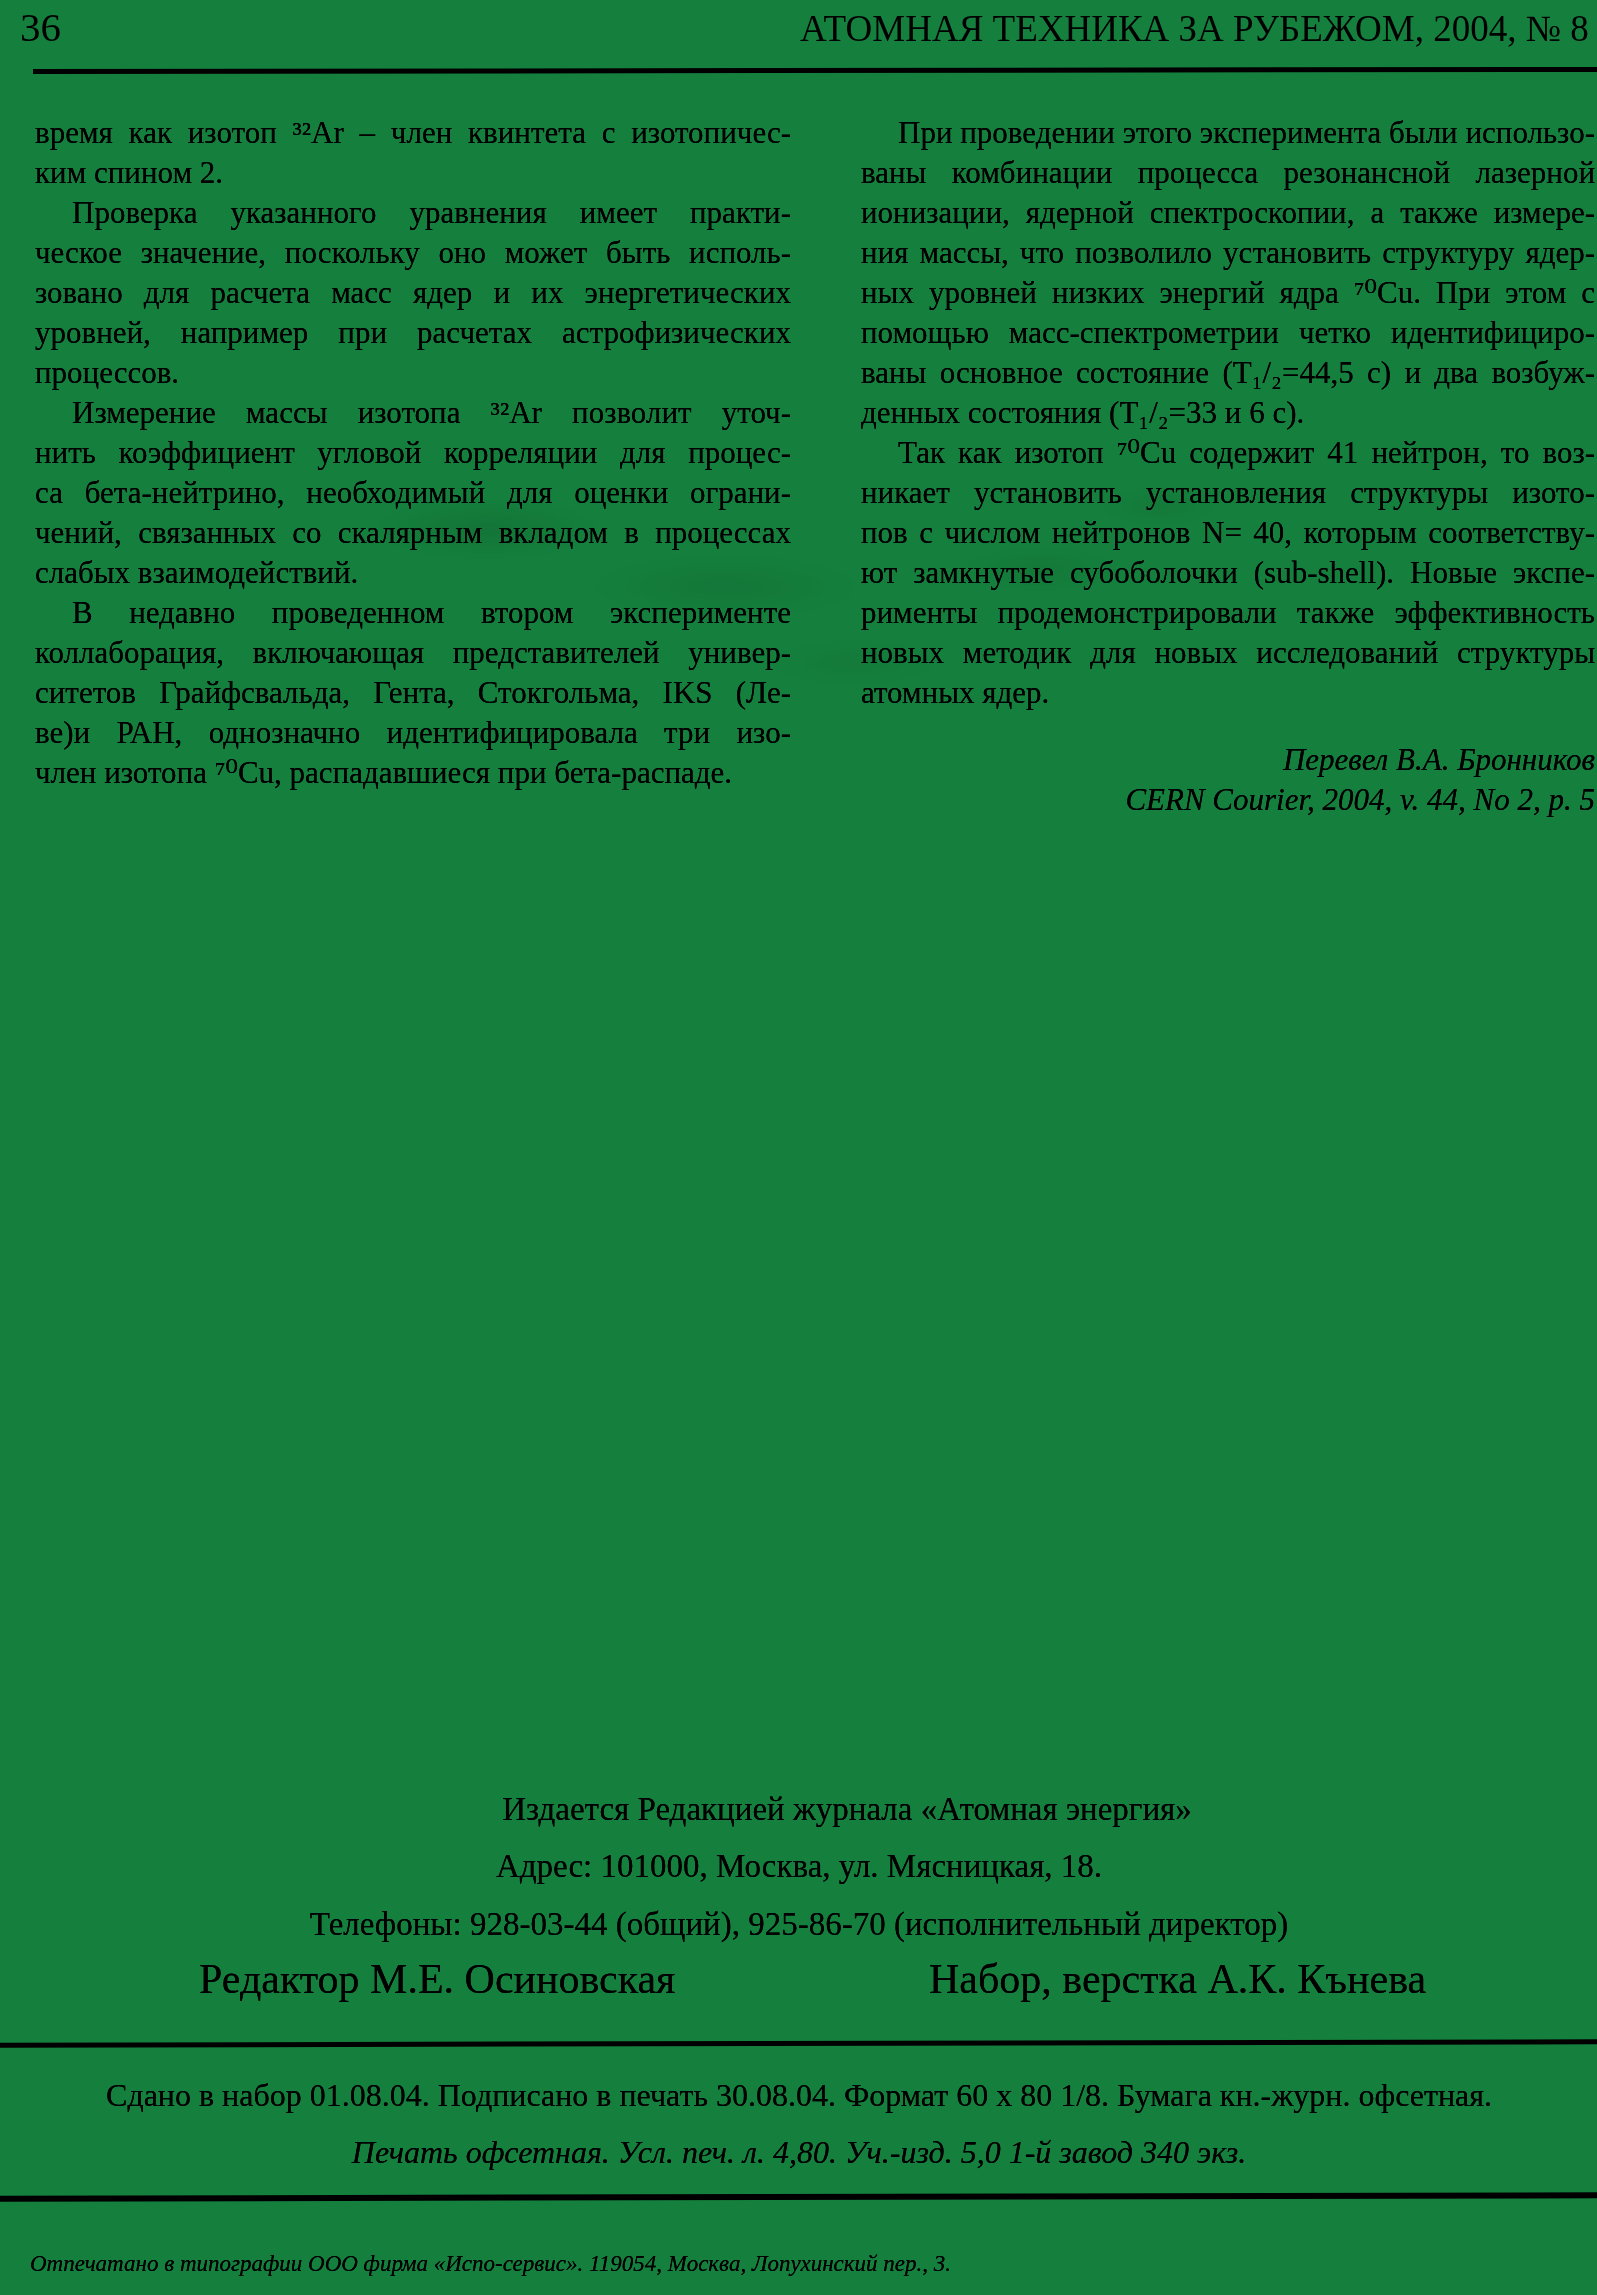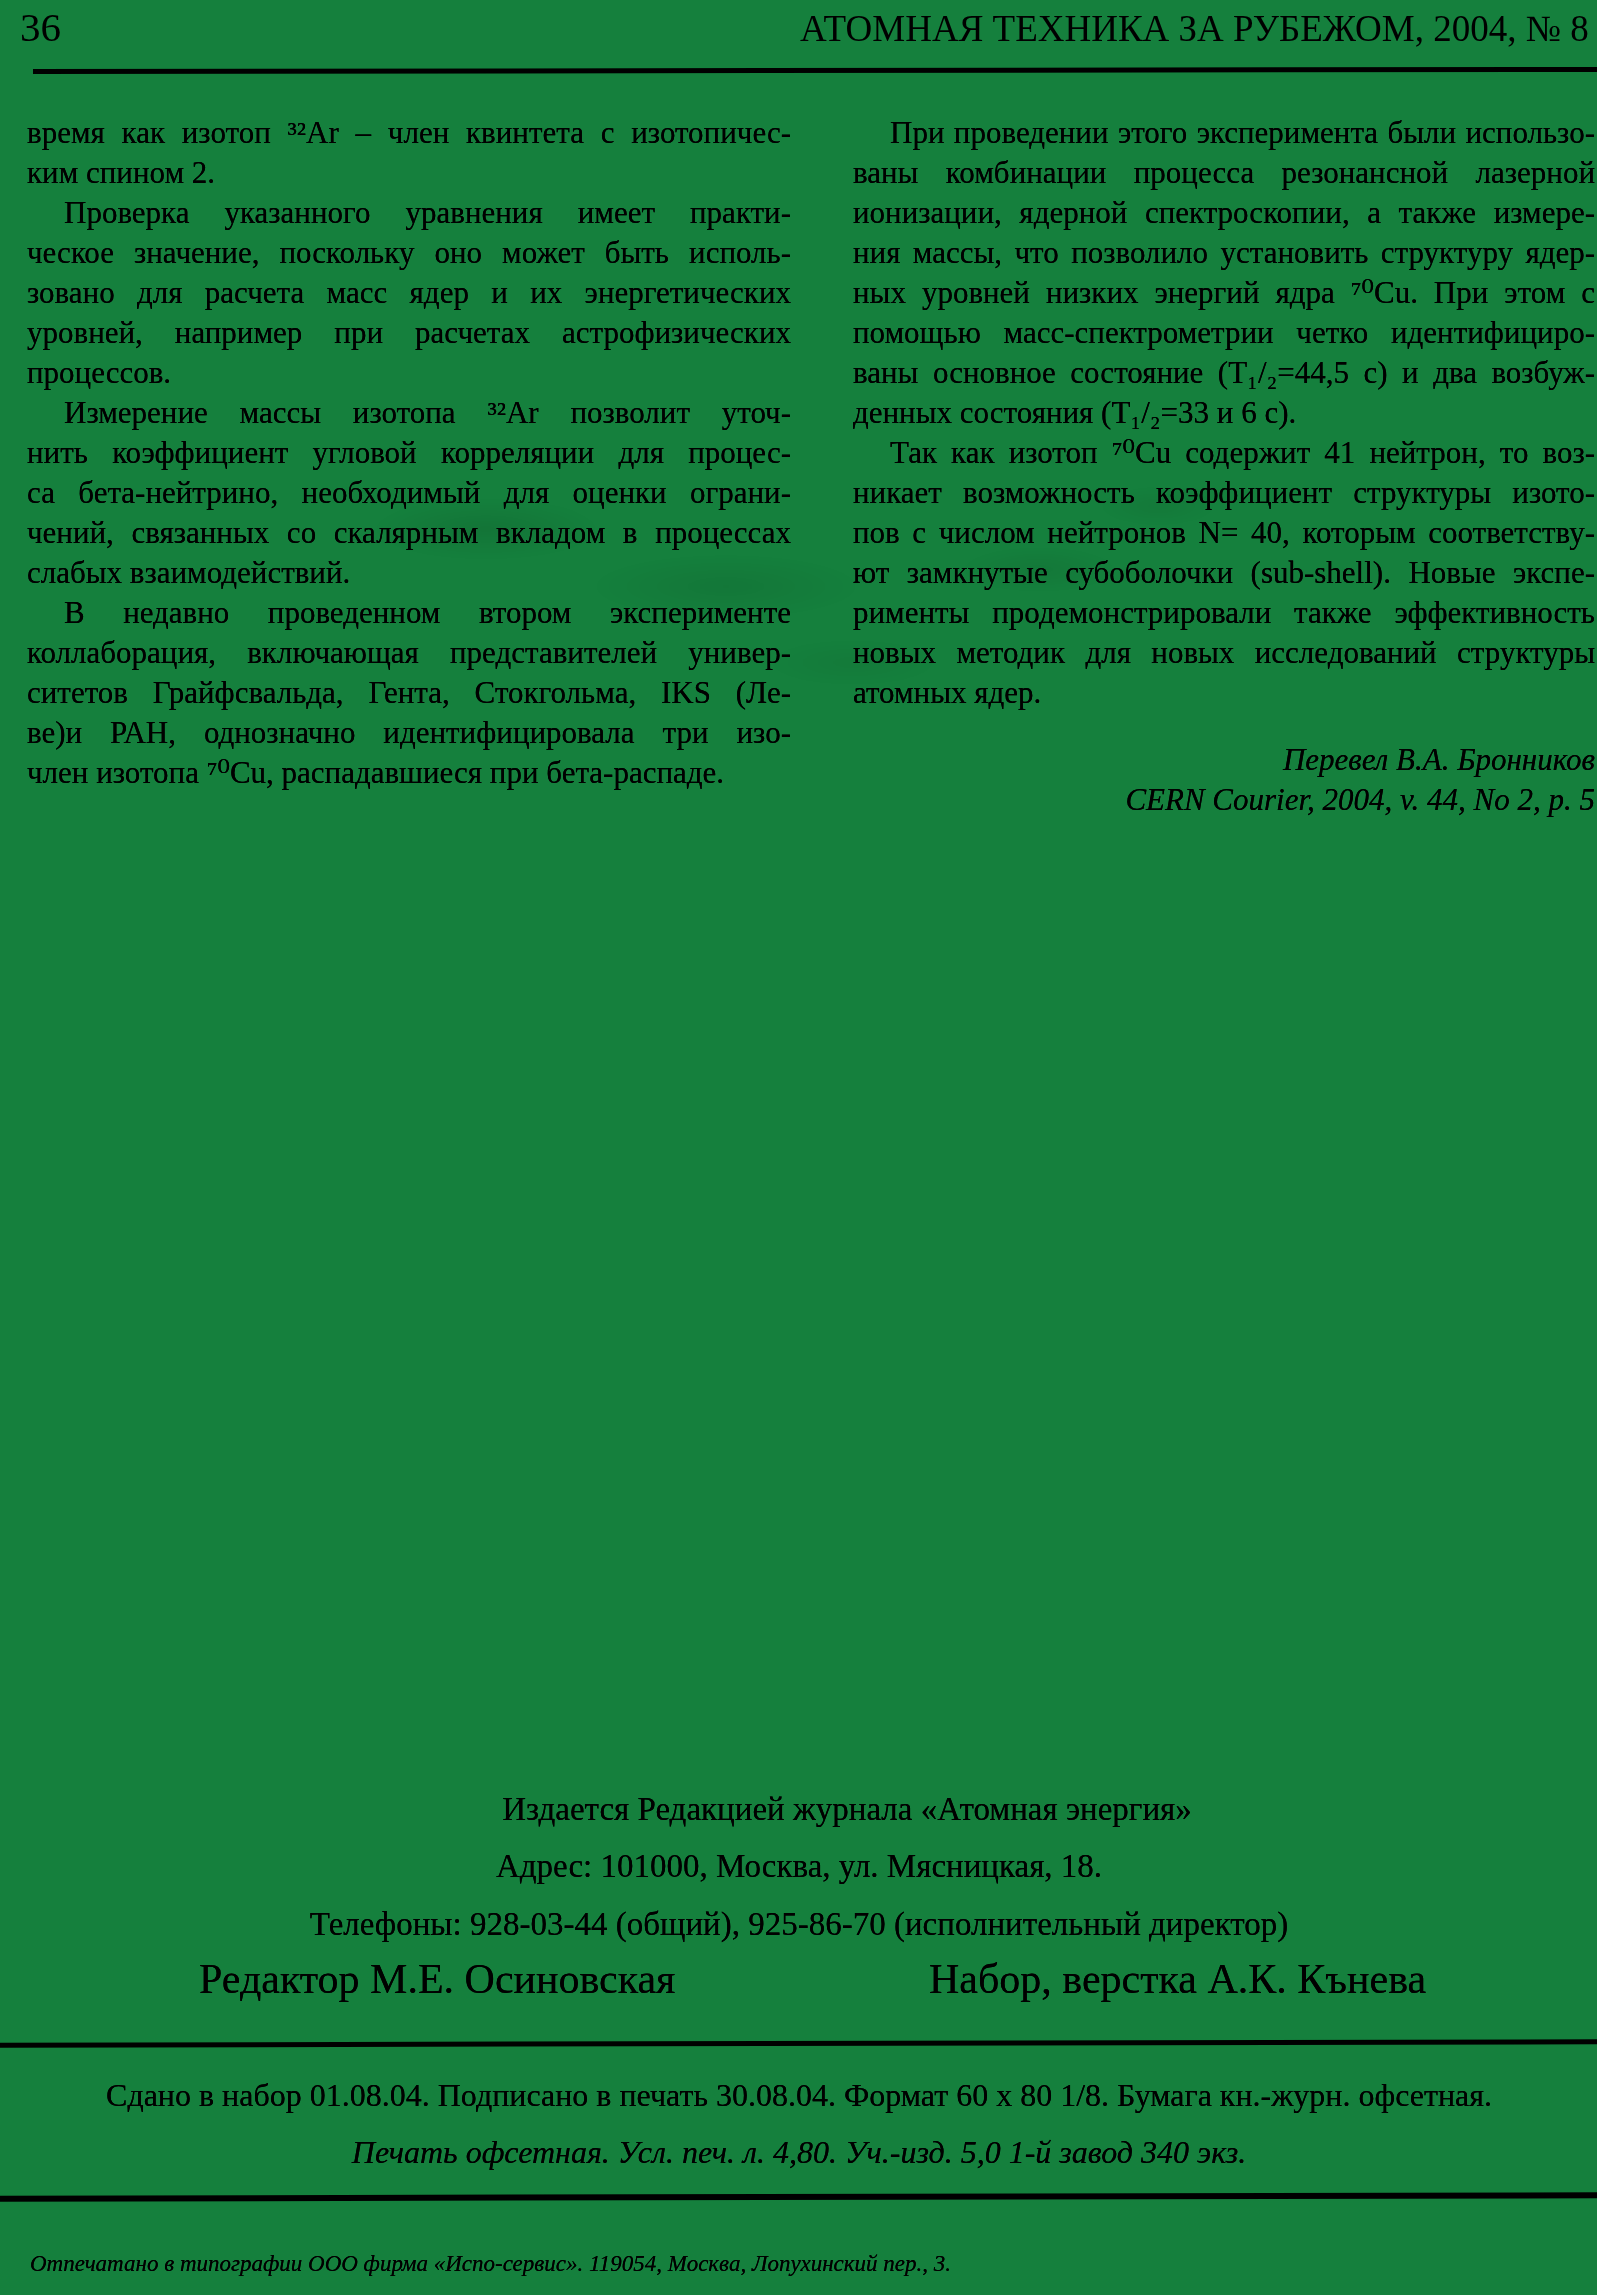--- a/index.html
+++ b/index.html
@@ -40,20 +40,21 @@
     line-height: 40px;
     text-shadow: 0 0 0.4px #000;
   }
   .col-left  { left: 27px;   width: 764px; }
   .col-right { left: 853px; width: 742px; }
   .line {
     height: 40px;
     white-space: nowrap;
     text-align: justify;
     text-align-last: justify;
+    margin-left: 8px;
   }
   .line.end { text-align-last: left; }
   .line.indent { text-indent: 37px; }
 
   .byline-block {
     margin-top: 27px;
     text-align: right;
     font-style: italic;
   }
   .byline-block div { height: 40px; line-height: 40px; }
@@ -142,21 +143,21 @@
     <div id="col-right-lines">
         <div class="line indent">При проведении этого эксперимента были использо-</div>
         <div class="line">ваны комбинации процесса резонансной лазерной</div>
         <div class="line">ионизации, ядерной спектроскопии, а также измере-</div>
         <div class="line">ния массы, что позволило установить структуру ядер-</div>
         <div class="line">ных уровней низких энергий ядра ⁷⁰Cu. При этом с</div>
         <div class="line">помощью масс-спектрометрии четко идентифициро-</div>
         <div class="line">ваны основное состояние (T₁/₂=44,5 с) и два возбуж-</div>
         <div class="line end">денных состояния (T₁/₂=33 и 6 с).</div>
         <div class="line indent">Так как изотоп ⁷⁰Cu содержит 41 нейтрон, то воз-</div>
-        <div class="line">никает возможность коэффициент структуры изото-</div>
+        <div class="line">никает установить установления структуры изото-</div>
         <div class="line">пов с числом нейтронов N= 40, которым соответству-</div>
         <div class="line">ют замкнутые субоболочки (sub-shell). Новые экспе-</div>
         <div class="line">рименты продемонстрировали также эффективность</div>
         <div class="line">новых методик для новых исследований структуры</div>
         <div class="line end">атомных ядер.</div>
       </div>
     <div class="byline-block">
       <div>Перевел В.А. Бронников</div>
       <div>CERN Courier, 2004, v. 44, No 2, p. 5</div>
     </div>

